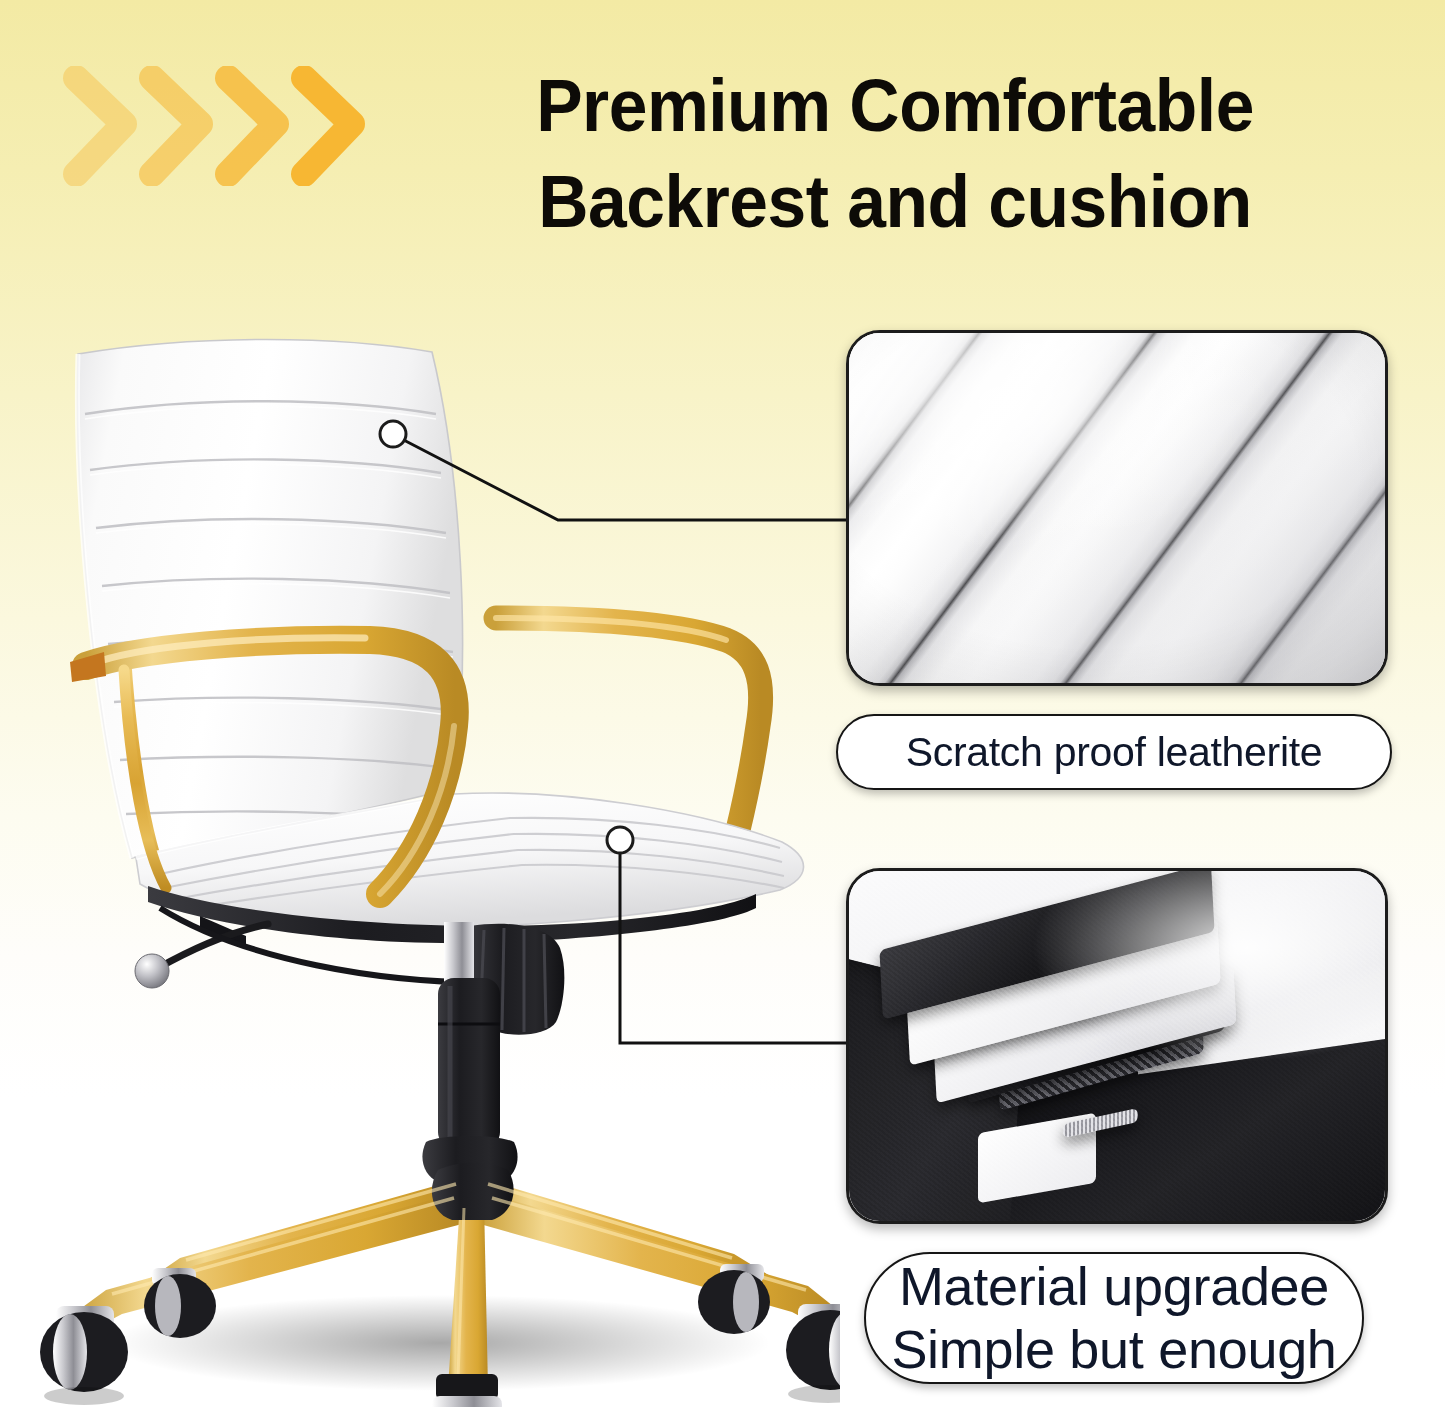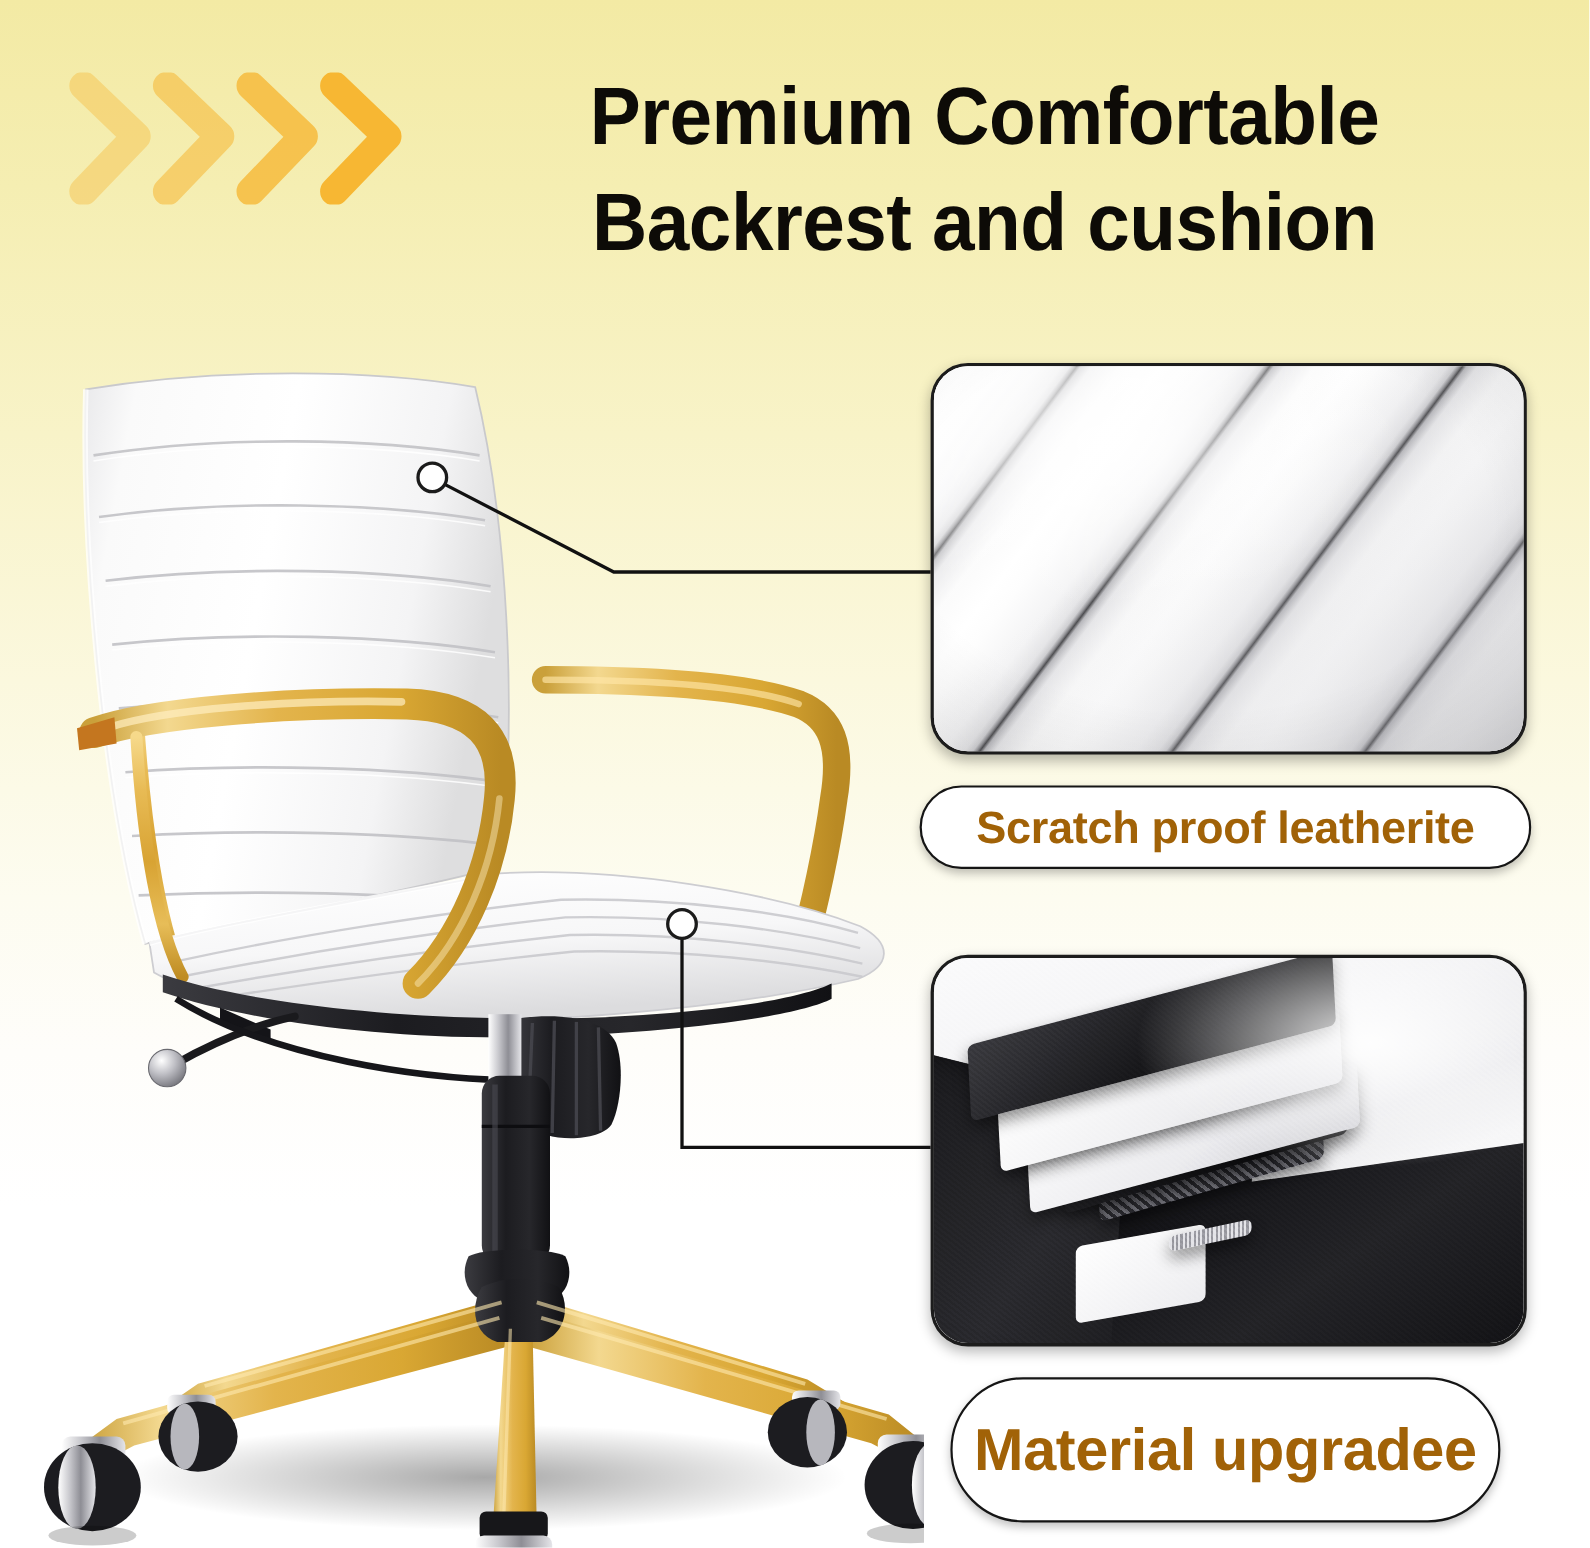--- a/index.html
+++ b/index.html
@@ -123,23 +123,22 @@
      background:radial-gradient(ellipse 55% 45% at 74% 22%, rgba(255,255,255,.92), rgba(255,255,255,0) 72%);}
 
   
   .pill{
     position:absolute;
     background:#ffffff;
     border:2.5px solid #151515;
     border-radius:999px;
     display:flex;align-items:center;justify-content:center;
     text-align:center;
-    color:#a16207;
+    color:#0f172a;
     box-shadow:0 4px 9px rgba(0,0,0,.25);
-    font-weight:bold;
   }
   #pill-leatherite{
     left:836px;top:714px;width:552px;height:72px;
     font-size:41px;letter-spacing:-0.3px;
   }
   #pill-material{
     left:864px;top:1252px;width:496px;height:128px;
     font-size:54px;line-height:1.16;letter-spacing:-0.3px;
     flex-direction:column;
   }
@@ -424,15 +423,16 @@
     <path d="M620 846 L620 1043 L846 1043" fill="none" stroke="#111111" stroke-width="3"></path>
     <circle cx="620" cy="840" r="13" fill="#ffffff" stroke="#1b1b1b" stroke-width="3"></circle>
   </svg>
 
   <div class="pill" id="pill-leatherite">
     <span>Scratch proof leatherite</span>
   </div>
 
   <div class="pill" id="pill-material">
     <span class="ln">Material upgradee</span>
+    <span class="ln">Simple but enough</span>
   </div>
 
 </div>
 
 </body></html>

